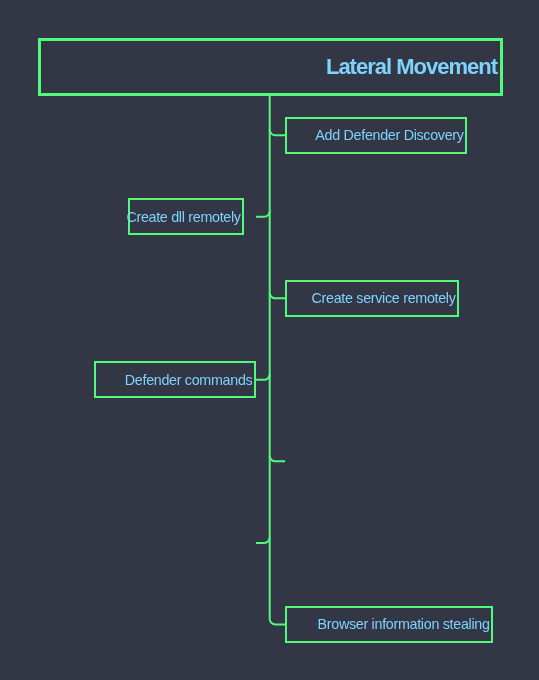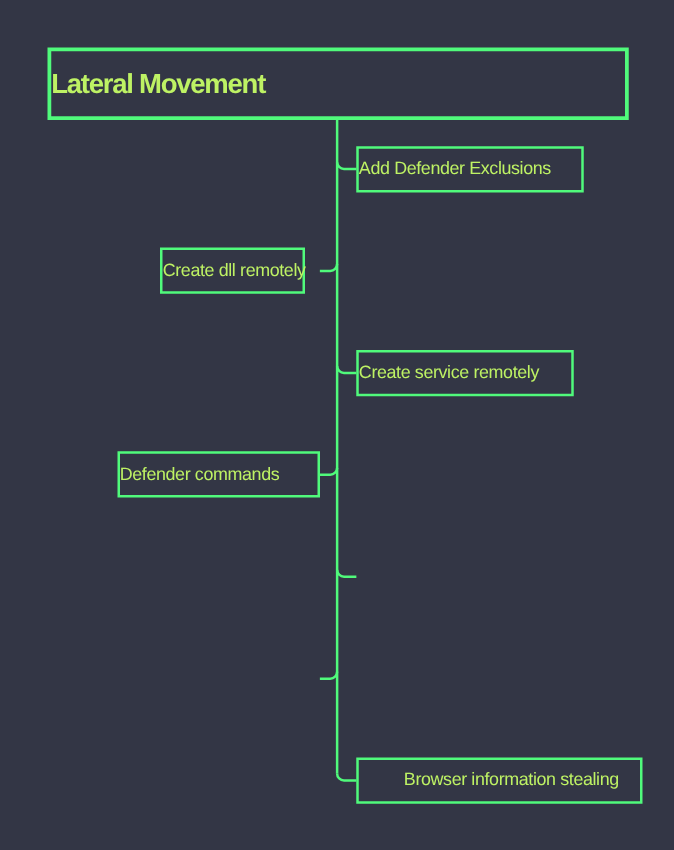--- a/index.html
+++ b/index.html
@@ -8,22 +8,22 @@
     width:539px;height:680px;
     background:#333645;
     font-family:"Liberation Sans",sans-serif;
     overflow:hidden;
   }
   #mindmap{position:relative;width:539px;height:680px;}
   #connectors{position:absolute;left:0;top:0;width:539px;height:680px;pointer-events:none;}
   .node{
     position:absolute;
     box-sizing:border-box;
-    display:flex;align-items:center;justify-content:flex-start;
-    color:#bef264;
+    display:flex;align-items:center;justify-content:flex-end;
+    color:#7dd3fc;
     border:2px solid #50fa7b;
     white-space:nowrap;
     background:transparent;
   }
   .node > .node-label{display:inline-block;}
   .node.root{
     border-width:3px;
     font-weight:bold;
     font-size:22px;
     letter-spacing:-1px;
@@ -49,34 +49,34 @@
       <path d="M 269.7 455.8 A 5.5 5.5 0 0 0 275.2 461.3 L 285.1 461.3" fill="none" stroke="#50fa7b" stroke-width="2"></path>
       <path d="M 255.89999999999998 542.9 L 264.2 542.9 A 5.5 5.5 0 0 0 269.7 537.4" fill="none" stroke="#50fa7b" stroke-width="2"></path>
       <path d="M 269.7 618.9 A 5.5 5.5 0 0 0 275.2 624.4 L 285.1 624.4" fill="none" stroke="#50fa7b" stroke-width="2"></path>
     </svg>
 
   <div class="node root" style="left: 38px; top: 38px; width: 465px; height: 58px;">
     <span class="node-label">Lateral Movement</span>
   </div>
 
   <div class="node leaf" style="left: 285.1px; top: 116.7px; width: 182.1px; height: 37px;">
-    <span class="node-label">Add Defender Exclusions</span>
+    <span class="node-label">Add Defender Discovery</span>
   </div>
 
   <div class="node leaf" style="left: 111.2px; top: 198.2px; width: 116px; height: 37px; margin-left: 17px;">
     <span class="node-label">Create dll remotely</span>
   </div>
 
   <div class="node leaf" style="left: 285.1px; top: 279.8px; width: 174px; height: 37px;">
     <span class="node-label">Create service remotely</span>
   </div>
 
   <div class="node leaf" style="left: 93.8px; top: 361.3px; width: 162.1px; height: 37px;">
     <span class="node-label">Defender commands</span>
   </div>
 
 
 
-  <div class="node leaf" style="left: 285.1px; top: 605.9px; width: 229px; height: 37px; padding-left: 36px;">
+  <div class="node leaf" style="left: 285.1px; top: 605.9px; width: 208px; height: 37px; padding-left: 36px;">
     <span class="node-label">Browser information stealing</span>
   </div>
 
 </div>
 
 </body></html>

